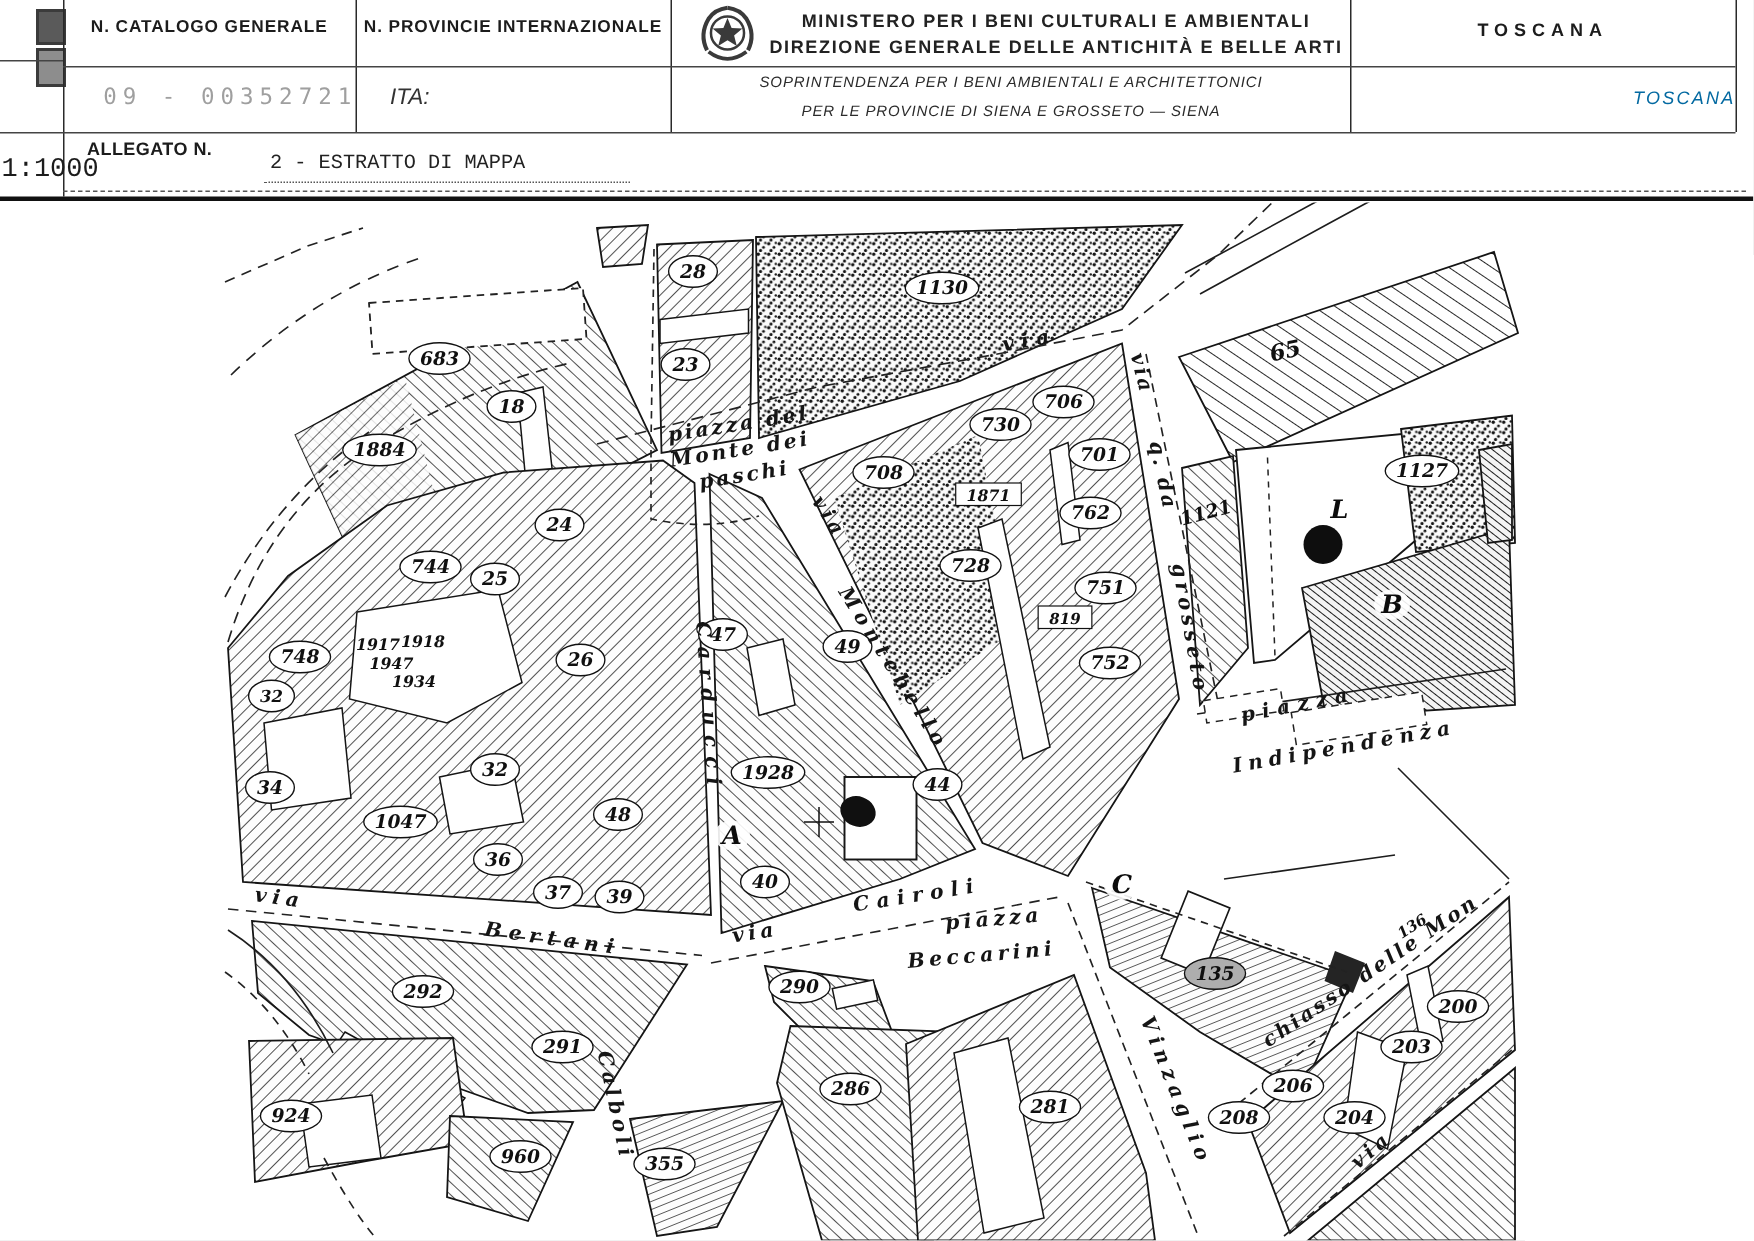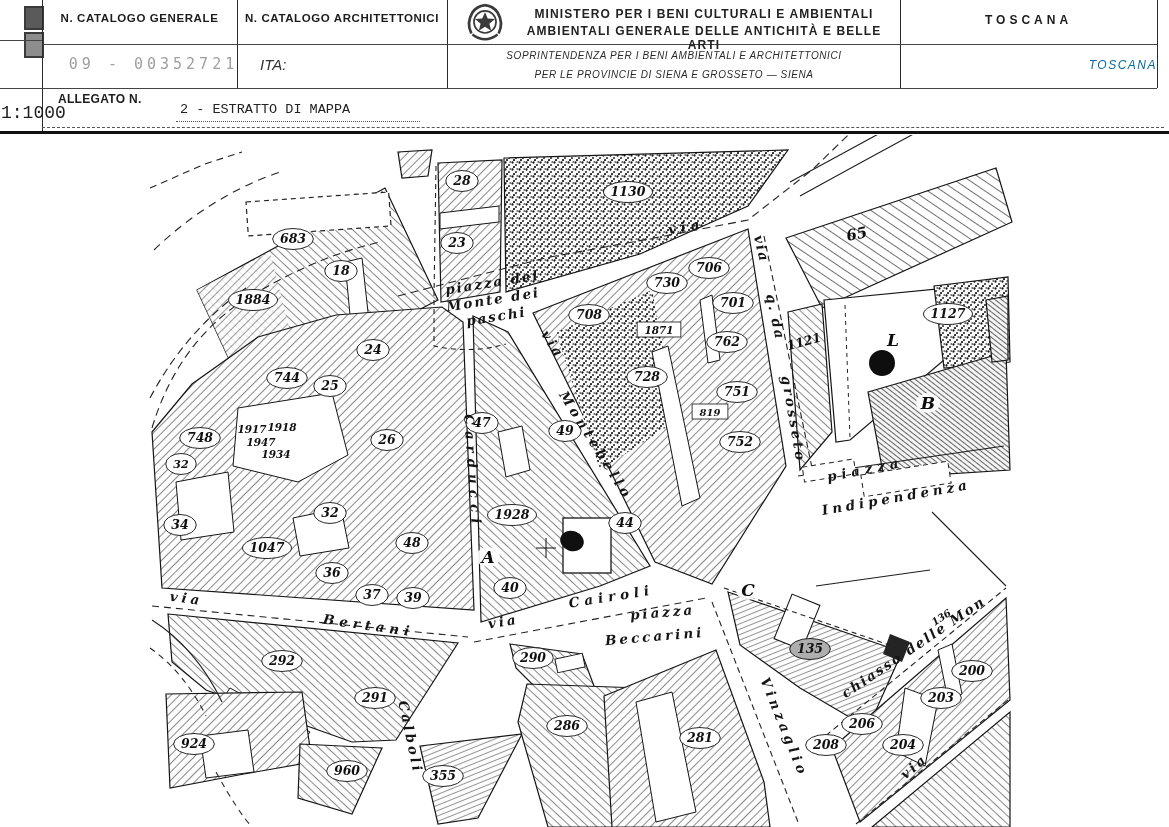--- a/index.html
+++ b/index.html
@@ -427,32 +427,32 @@
     <div class="vline" style="left:1157px;height:88px;"></div>
     <div class="hline" style="left:0;top:40px;width:42px;"></div>
     <div class="hline" style="left:42px;top:44px;width:1115px;"></div>
     <div class="hline" style="left:0;top:88px;width:1157px;"></div>
     <div class="hline dash" style="left:42px;top:127px;width:1122px;"></div>
     <div class="thick" style="left:0;top:131px;width:1169px;"></div>
 
     <div class="abs lbl" style="left:42px;top:12px;width:195px;">N. CATALOGO GENERALE</div>
     <div class="abs catval" style="left:56px;top:55px;width:195px;">09 - 00352721</div>
 
-    <div class="abs lbl" style="left:237px;top:12px;width:210px;">N. CATALOGO ARCHITETTONICI</div>
+    <div class="abs lbl" style="left:237px;top:12px;width:210px;">N. PROVINCIE INTERNAZIONALE</div>
     <div class="abs ita" style="left:260px;top:56px;">ITA:</div>
 
     <svg class="abs" style="left:464px;top:2px;" width="42" height="42" viewBox="0 0 40 40">
       <path d="M7,30 Q2,20 8,10 Q12,4 20,3" fill="none" stroke="#3a3a3a" stroke-width="2.6"></path>
       <path d="M33,30 Q38,20 32,10 Q28,4 20,3" fill="none" stroke="#3a3a3a" stroke-width="2.6"></path>
       <path d="M8,31 Q20,40 32,31" fill="none" stroke="#3a3a3a" stroke-width="2.4"></path>
       <circle cx="20" cy="19" r="10.5" fill="none" stroke="#3a3a3a" stroke-width="1.6"></circle>
       <path d="M20,9.5 L22.6,15.8 L29.5,16.2 L24.2,20.6 L25.9,27.3 L20,23.6 L14.1,27.3 L15.8,20.6 L10.5,16.2 L17.4,15.8 Z" fill="#3a3a3a"></path>
     </svg>
     <div class="abs min" style="left:512px;top:7px;width:384px;">MINISTERO PER I BENI CULTURALI E AMBIENTALI</div>
-    <div class="abs min" style="left:512px;top:24px;width:384px;">AMBIENTALI GENERALE DELLE ANTICHITÀ E BELLE ARTI</div>
+    <div class="abs min" style="left:512px;top:24px;width:384px;">DIREZIONE GENERALE DELLE ANTICHITÀ E BELLE ARTI</div>
     <div class="abs sopr" style="left:450px;top:50px;width:448px;">SOPRINTENDENZA PER I BENI AMBIENTALI E ARCHITETTONICI</div>
     <div class="abs sopr" style="left:450px;top:69px;width:448px;">PER LE PROVINCIE DI SIENA E GROSSETO — SIENA</div>
 
     <div class="abs reg" style="left:900px;top:13px;width:257px;">TOSCANA</div>
     <div class="abs regv" style="left:900px;top:58px;width:257px;">TOSCANA</div>
 
     <div class="abs mono scale" style="left:1px;top:103px;width:40px;">1:1000</div>
     <div class="abs alleg" style="left:58px;top:92px;">ALLEGATO N.</div>
     <div class="abs mono typed" style="left:180px;top:102px;">2 - ESTRATTO DI MAPPA</div>
     <div class="dot-ul" style="left:176px;top:121px;width:244px;"></div>

